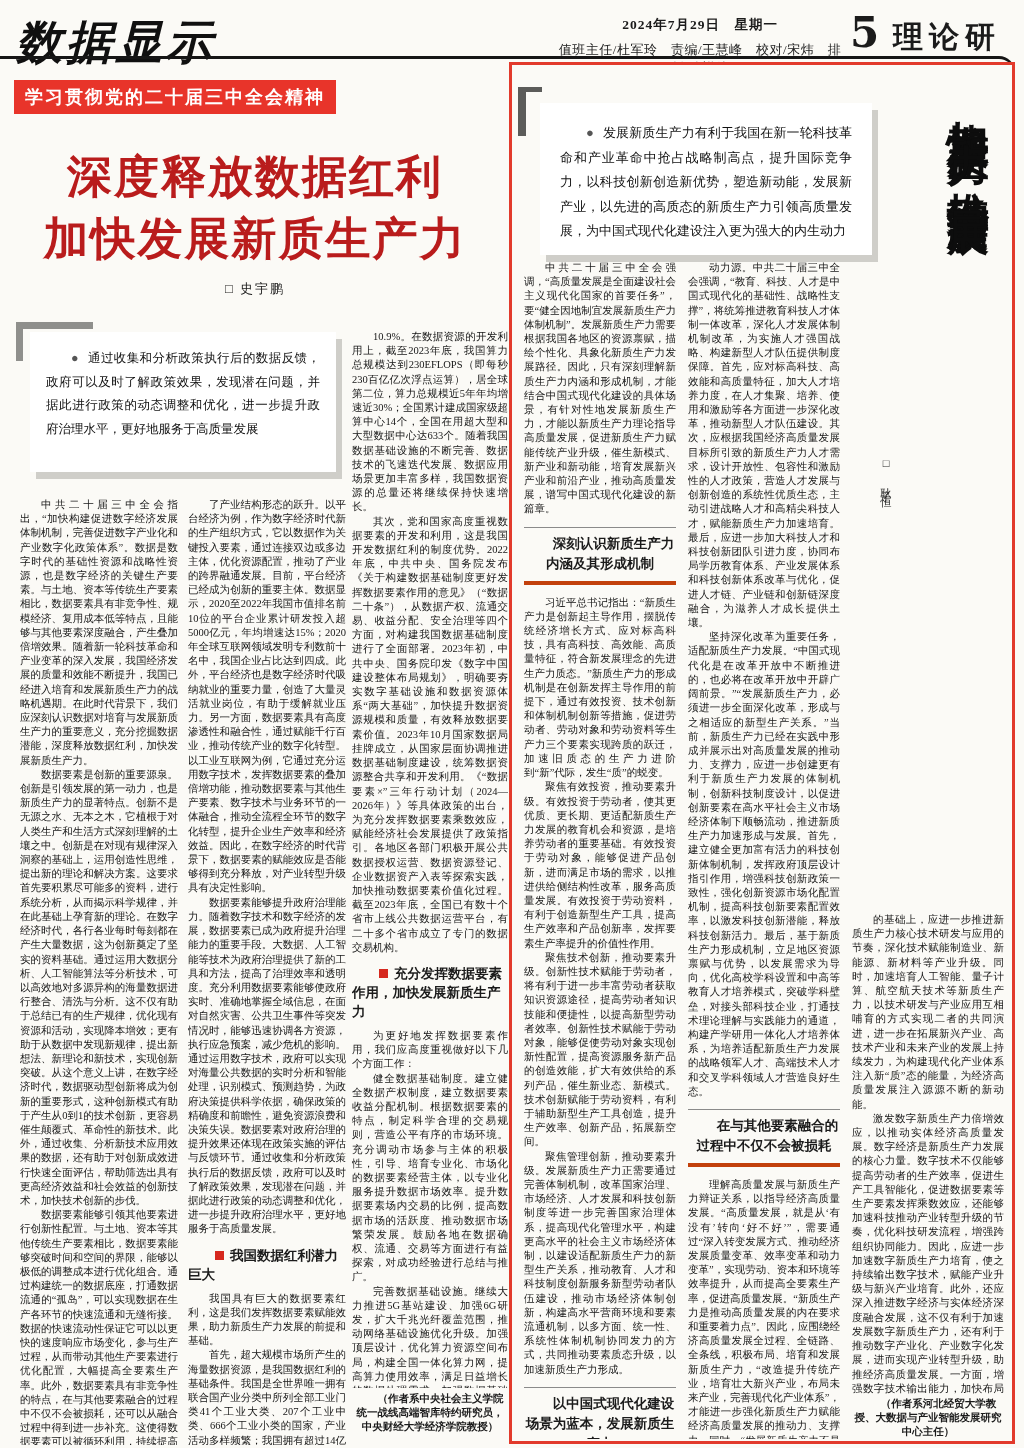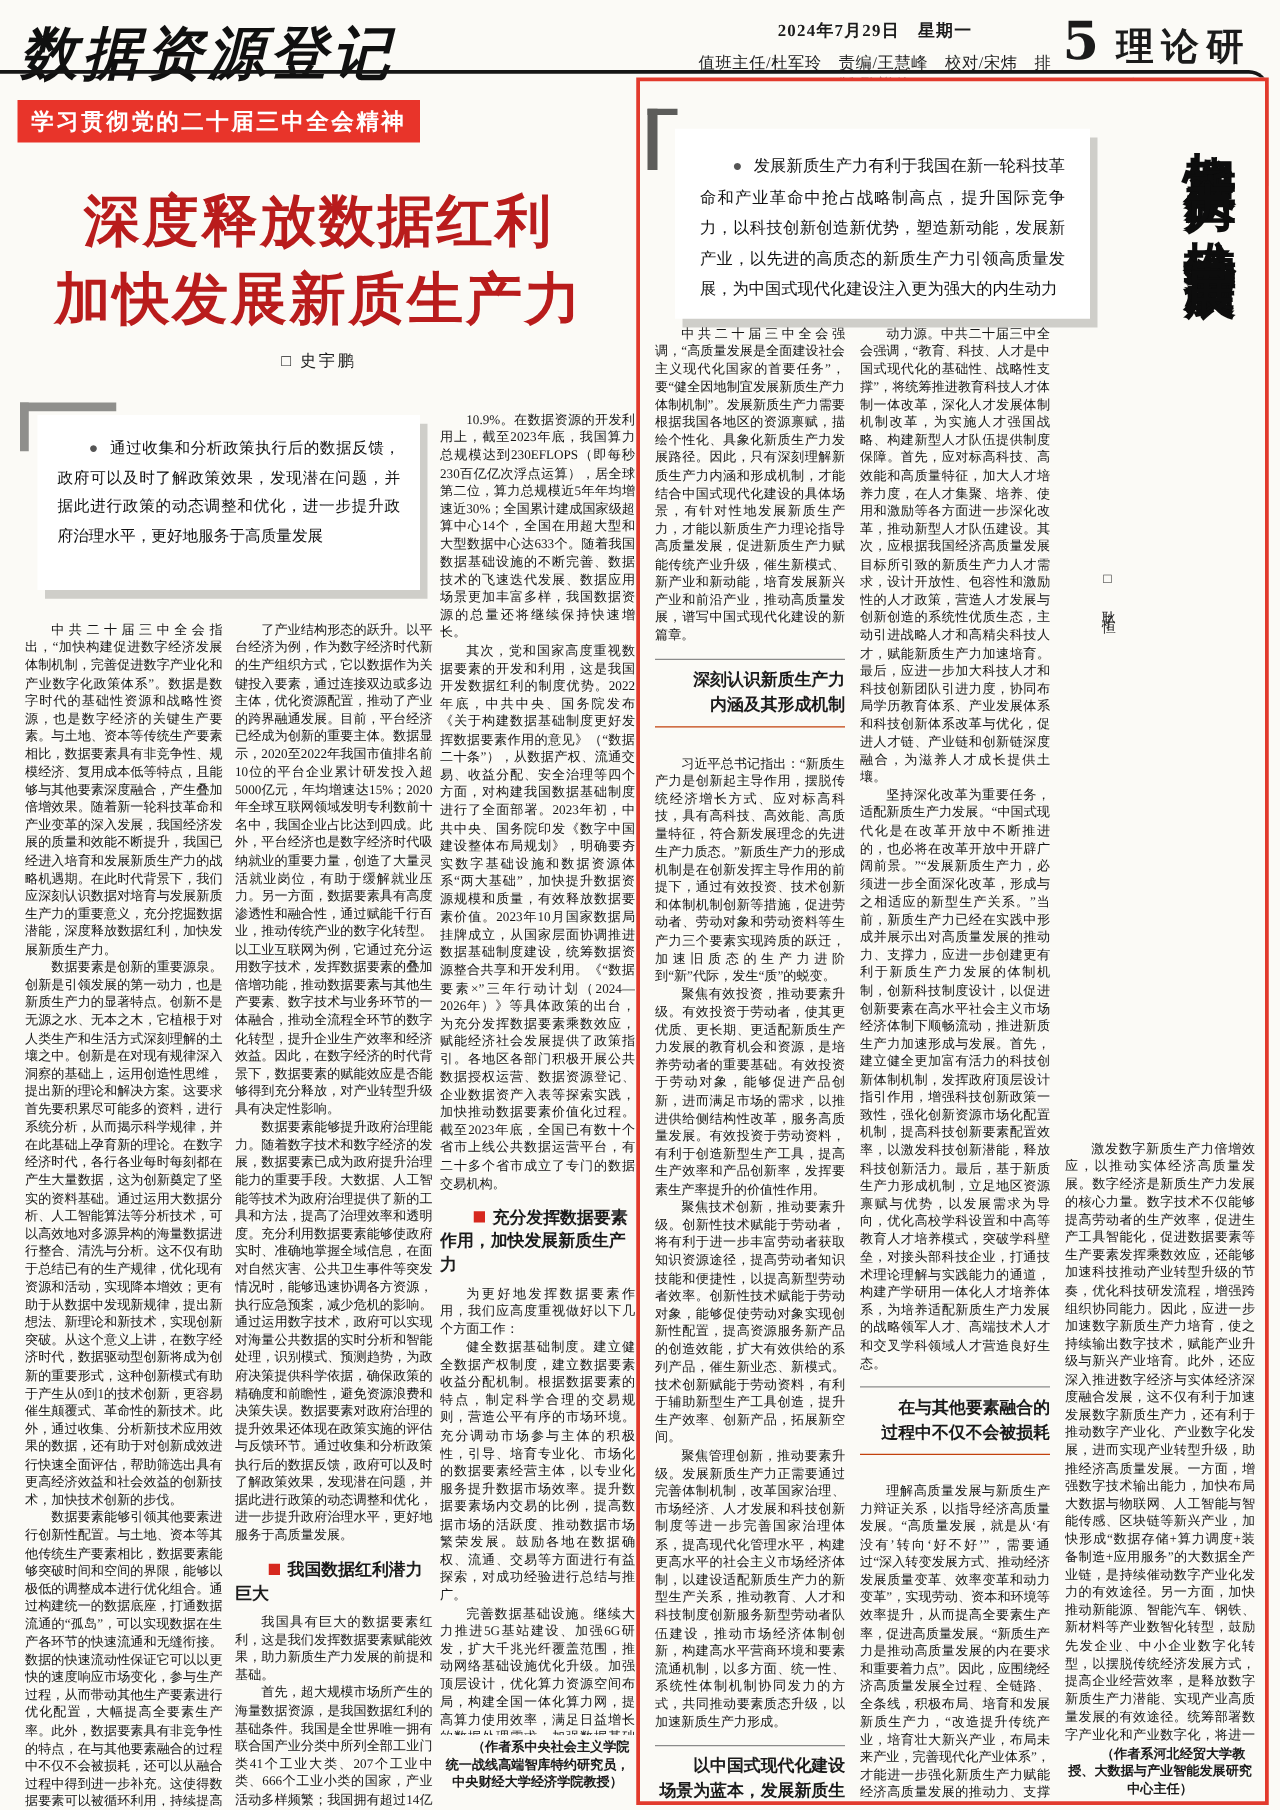--- a/index.html
+++ b/index.html
@@ -48,35 +48,35 @@
           box-sizing:border-box;background:#fbfaf6;}
   .bracket-r{left:6px;top:22px;width:16px;height:44px;
              border-top:5px solid #5c5c5a;border-left:8px solid #5c5c5a;}
   .qb-right{left:28px;top:38px;width:332px;height:152px;}
   .quote-text2{padding:18px 20px 0 20px;font-size:13px;line-height:24.5px;
                text-align:justify;text-indent:2em;color:#111;}
   .rc{top:196px;width:152px;height:1178px;}
   .rc1{left:12px;}
   .rc2{left:176px;}
   .rc3{left:340px;top:848px;height:482px;}
-  .col-right .blk-h{margin:10px 0 23px 0;padding:6px 0 7px 0;text-indent:2em;
-                    font-size:13.5px;line-height:20px;font-weight:bold;text-align:right;
+  .col-right .blk-h{margin:10px 0 11px 0;padding:6px 0 7px 0;text-indent:2em;
+                    font-size:13.5px;line-height:20px;font-weight:bold;text-align:center;
                     font-family:"Liberation Sans",sans-serif;
-                    border-top:1px solid #8a8a8a;border-bottom:1px solid #c2410c;}
+                    border-top:1px solid #8a8a8a;border-bottom:4px solid #c2410c;}
   .vtitle{right:16px;top:22px;height:836px;writing-mode:vertical-rl;
           font-size:42px;font-weight:900;letter-spacing:3px;color:#0d0d0d;
           font-family:"Liberation Sans",sans-serif;}
   .vbyline{left:366px;top:392px;writing-mode:vertical-rl;font-size:11px;
            letter-spacing:4px;color:#222;}
   .rsig{left:340px;top:1332px;width:152px;background:#fbfaf6;}
 </style>
 </head>
 <body>
 
-<div class="abs masthead">数据资源登记</div>
+<div class="abs masthead">数据显示</div>
 <div class="abs dateblock">
   <div class="dateline">2024年7月29日　星期一</div>
   <div class="staffline">值班主任/杜军玲　责编/王慧峰　校对/宋炜　排版/孔祥佳</div>
 </div>
 <div class="abs pagenum">5</div>
 <div class="abs secname">理论研究</div>
 <div class="abs toprule"></div>
 
 <div class="abs banner" style="background:#e8342a">学习贯彻党的二十届三中全会精神</div>
 
@@ -134,18 +134,19 @@
       <p class="blk-p">动力源。中共二十届三中全会强调，“教育、科技、人才是中国式现代化的基础性、战略性支撑”，将统筹推进教育科技人才体制一体改革，深化人才发展体制机制改革，为实施人才强国战略、构建新型人才队伍提供制度保障。首先，应对标高科技、高效能和高质量特征，加大人才培养力度，在人才集聚、培养、使用和激励等各方面进一步深化改革，推动新型人才队伍建设。其次，应根据我国经济高质量发展目标所引致的新质生产力人才需求，设计开放性、包容性和激励性的人才政策，营造人才发展与创新创造的系统性优质生态，主动引进战略人才和高精尖科技人才，赋能新质生产力加速培育。最后，应进一步加大科技人才和科技创新团队引进力度，协同布局学历教育体系、产业发展体系和科技创新体系改革与优化，促进人才链、产业链和创新链深度融合，为滋养人才成长提供土壤。</p>
       <p class="blk-p">坚持深化改革为重要任务，适配新质生产力发展。“中国式现代化是在改革开放中不断推进的，也必将在改革开放中开辟广阔前景。”“发展新质生产力，必须进一步全面深化改革，形成与之相适应的新型生产关系。”当前，新质生产力已经在实践中形成并展示出对高质量发展的推动力、支撑力，应进一步创建更有利于新质生产力发展的体制机制，创新科技制度设计，以促进创新要素在高水平社会主义市场经济体制下顺畅流动，推进新质生产力加速形成与发展。首先，建立健全更加富有活力的科技创新体制机制，发挥政府顶层设计指引作用，增强科技创新政策一致性，强化创新资源市场化配置机制，提高科技创新要素配置效率，以激发科技创新潜能，释放科技创新活力。最后，基于新质生产力形成机制，立足地区资源禀赋与优势，以发展需求为导向，优化高校学科设置和中高等教育人才培养模式，突破学科壁垒，对接头部科技企业，打通技术理论理解与实践能力的通道，构建产学研用一体化人才培养体系，为培养适配新质生产力发展的战略领军人才、高端技术人才和交叉学科领域人才营造良好生态。</p>
       <p class="blk-h">在与其他要素融合的过程中不仅不会被损耗</p>
       <p class="blk-p">理解高质量发展与新质生产力辩证关系，以指导经济高质量发展。“高质量发展，就是从‘有没有’转向‘好不好’”，需要通过“深入转变发展方式、推动经济发展质量变革、效率变革和动力变革”，实现劳动、资本和环境等效率提升，从而提高全要素生产率，促进高质量发展。“新质生产力是推动高质量发展的内在要求和重要着力点”。因此，应围绕经济高质量发展全过程、全链路、全条线，积极布局、培育和发展新质生产力，“改造提升传统产业，培育壮大新兴产业，布局未来产业，完善现代化产业体系”，才能进一步强化新质生产力赋能经济高质量发展的推动力、支撑力。同时，“发展新质生产力不是要忽视、放弃传统产业，要防止一哄而上、泡沫化，也不要搞一种模式。”所以，在经济高质量发展过程中，还应以系统的、全面的、平衡的思维发展新质生产力，切实把握新质生产力培育与经济高质量发展之间的目标一致性、维度一致性和节奏一致性，以实现经济发展上质的有效提升和量的合理增长，全方位统筹推进经济高质量发展。</p>
     </div>
 
   <div class="abs vtitle">加快发展新质生产力　推动经济高质量发展</div>
   <div class="abs vbyline">□ 耿子恒</div>
 
   <div class="abs col col-right rc rc3">
+      <p class="blk-p">的基础上，应进一步推进新质生产力核心技术研发与应用的节奏，深化技术赋能制造业、新能源、新材料等产业升级。同时，加速培育人工智能、量子计算、航空航天技术等新质生产力，以技术研发与产业应用互相哺育的方式实现二者的共同演进，进一步在拓展新兴产业、高技术产业和未来产业的发展上持续发力，为构建现代化产业体系注入新“质”态的能量，为经济高质量发展注入源源不断的新动能。</p>
       <p class="blk-p">激发数字新质生产力倍增效应，以推动实体经济高质量发展。数字经济是新质生产力发展的核心力量。数字技术不仅能够提高劳动者的生产效率，促进生产工具智能化，促进数据要素等生产要素发挥乘数效应，还能够加速科技推动产业转型升级的节奏，优化科技研发流程，增强跨组织协同能力。因此，应进一步加速数字新质生产力培育，使之持续输出数字技术，赋能产业升级与新兴产业培育。此外，还应深入推进数字经济与实体经济深度融合发展，这不仅有利于加速发展数字新质生产力，还有利于推动数字产业化、产业数字化发展，进而实现产业转型升级，助推经济高质量发展。一方面，增强数字技术输出能力，加快布局大数据与物联网、人工智能与智能传感、区块链等新兴产业，加快形成“数据存储+算力调度+装备制造+应用服务”的大数据全产业链，是持续催动数字产业化发力的有效途径。另一方面，加快推动新能源、智能汽车、钢铁、新材料等产业数智化转型，鼓励先发企业、中小企业数字化转型，以摆脱传统经济发展方式，提高企业经营效率，是释放数字新质生产力潜能、实现产业高质量发展的有效途径。统筹部署数字产业化和产业数字化，将进一步加速数字新质生产力发展，为经济高质量发展提供数字化新动能。</p>
     </div>
   <div class="abs rsig">
       <p class="blk-sig">（作者系河北经贸大学教授、大数据与产业智能发展研究中心主任）</p>
     </div>
 </div>
 
 </body></html>

